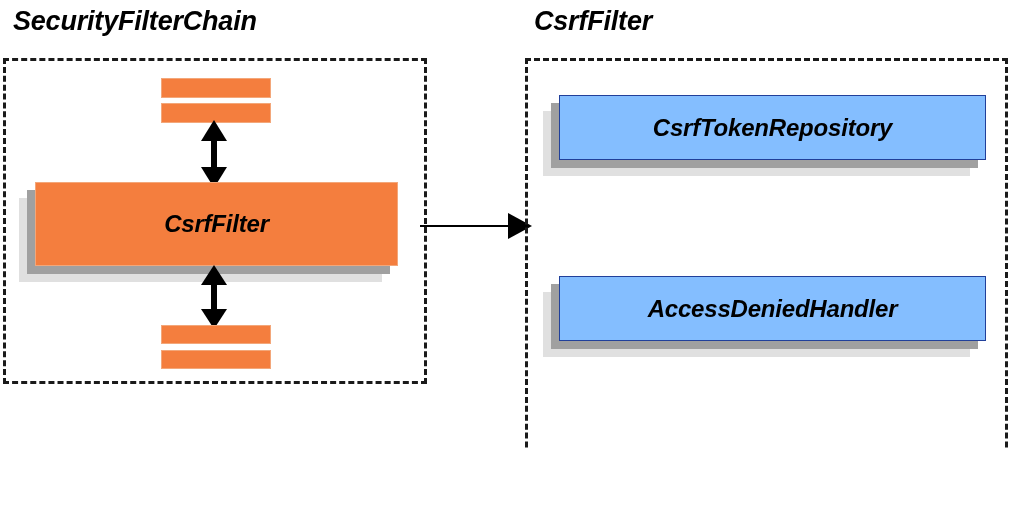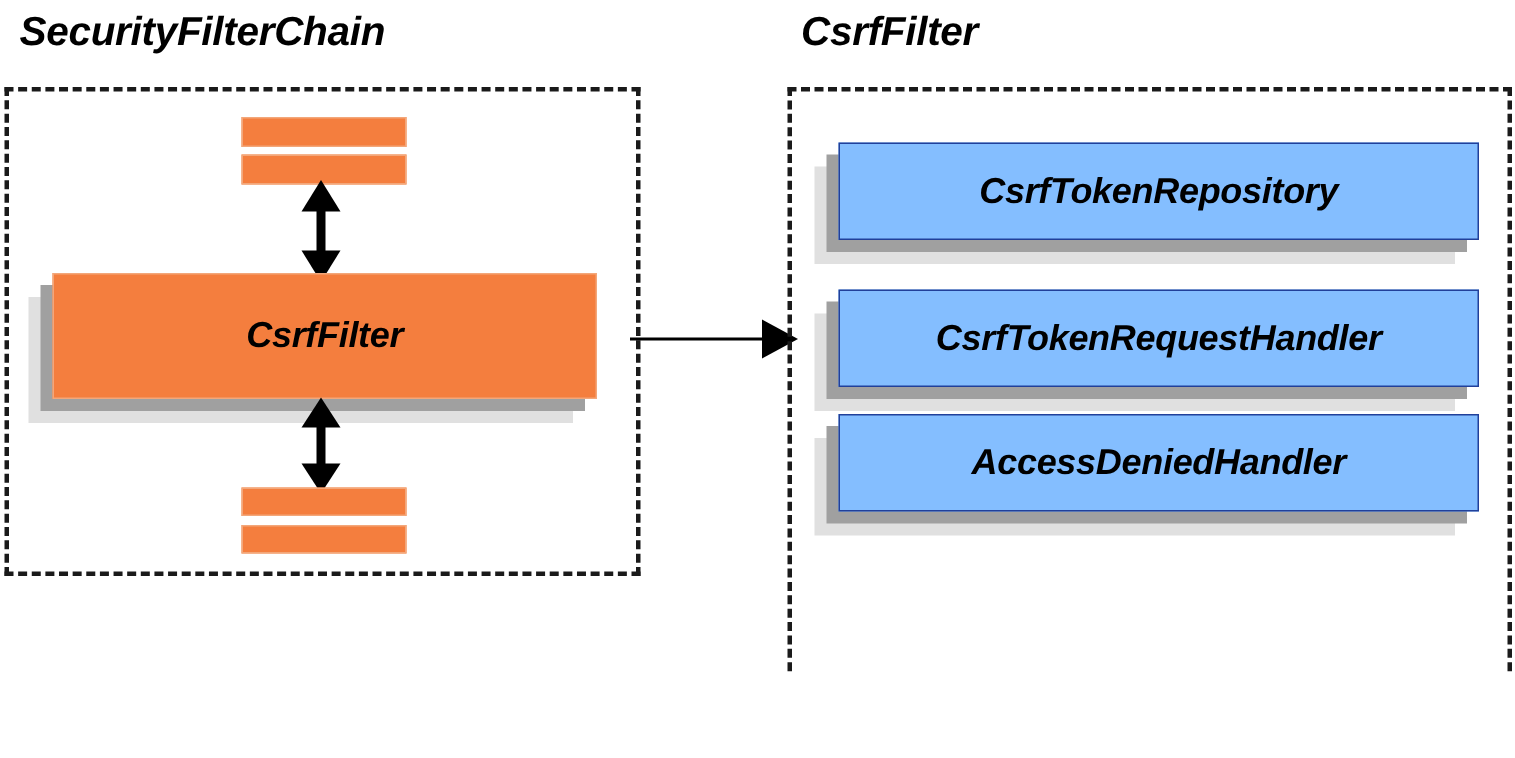--- a/index.html
+++ b/index.html
@@ -172,27 +172,20 @@
   <div class="dashed-panel" id="panel-right"></div>
 
   <div class="stack blue blue-box" id="blue-box-0">
     <div class="shade-light"></div>
     <div class="shade-dark"></div>
     <div class="face">
       <span class="label">CsrfTokenRepository</span>
     </div>
   </div>
 
-  <div class="stack blue blue-box" id="blue-box-1">
-    <div class="shade-light"></div>
-    <div class="shade-dark"></div>
-    <div class="face">
-      <span class="label">CsrfTokenRequestHandler</span>
-    </div>
-  </div>
 
   <div class="stack blue blue-box" id="blue-box-2">
     <div class="shade-light"></div>
     <div class="shade-dark"></div>
     <div class="face">
       <span class="label">AccessDeniedHandler</span>
     </div>
   </div>
 
 

